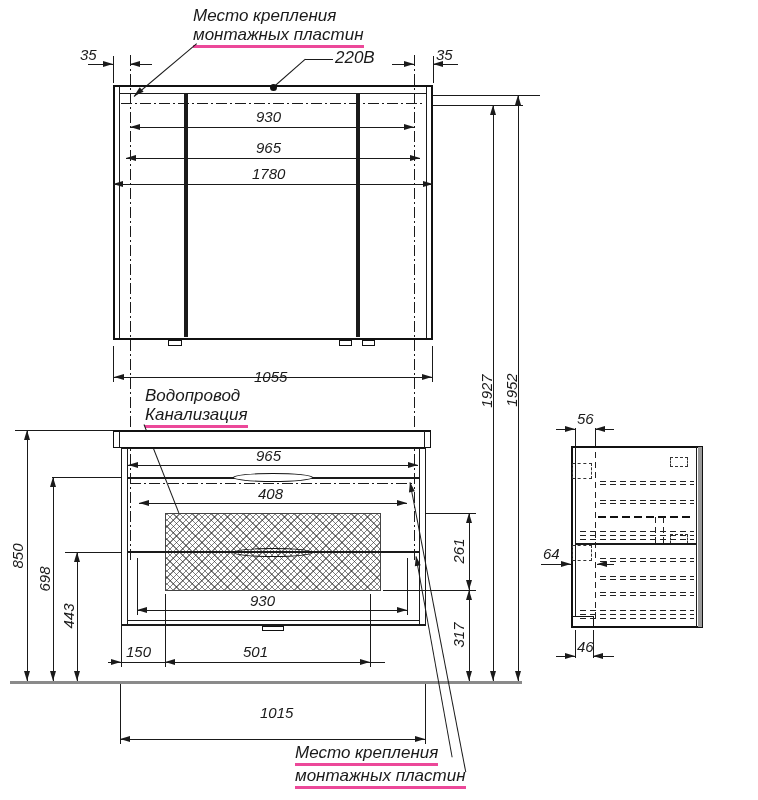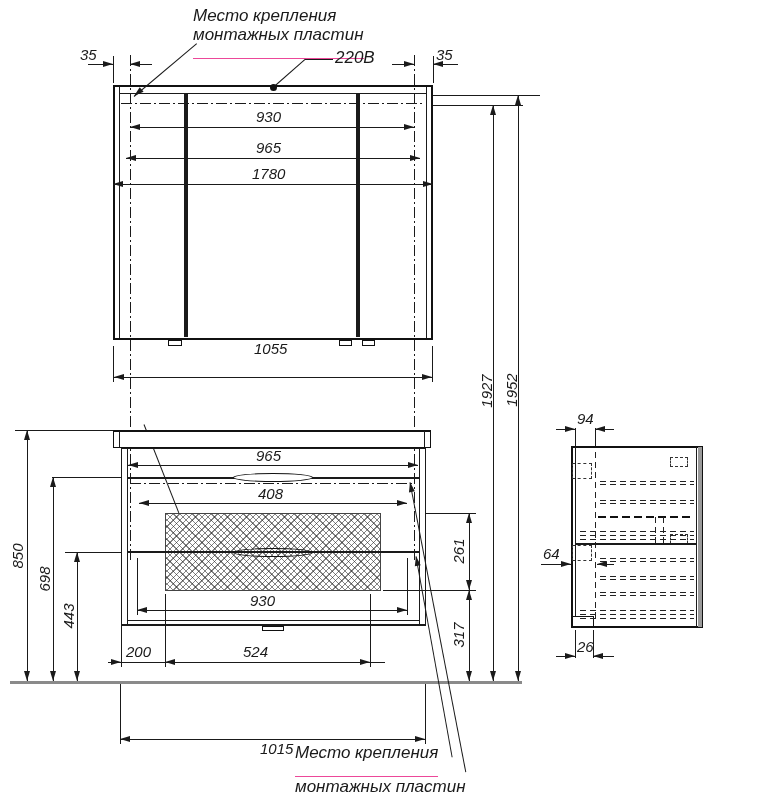--- a/index.html
+++ b/index.html
@@ -14,21 +14,21 @@
   .dsh{position:absolute;height:1px;background:repeating-linear-gradient(90deg,#222 0 6px,transparent 6px 10px);}
   .dsh2{position:absolute;height:2px;background:repeating-linear-gradient(90deg,#111 0 8px,transparent 8px 12px);}
   .dsv{position:absolute;width:1px;background:repeating-linear-gradient(180deg,#222 0 6px,transparent 6px 10px);}
   .hatch{position:absolute;box-sizing:border-box;border:1px solid #444;
      background-image:
        repeating-linear-gradient(45deg,rgba(30,30,30,.55) 0 1px,transparent 1px 4.5px),
        repeating-linear-gradient(135deg,rgba(30,30,30,.55) 0 1px,transparent 1px 4.5px);}
   .dim{position:absolute;font:italic 15px "Liberation Sans",sans-serif;color:#1a1a1a;white-space:nowrap;}
   .rot{transform:translate(-50%,-50%) rotate(-90deg);}
   .note{position:absolute;font:italic 17px "Liberation Sans",sans-serif;color:#1a1a1a;white-space:nowrap;line-height:19px;}
-  .ul{border-bottom:1px solid #ec4899;padding-bottom:14px;display:inline-block;}
+  .ul{border-bottom:3px solid #ec4899;padding-bottom:1px;display:inline-block;}
   .ar{position:absolute;width:0;height:0;border:solid transparent;}
   .ar.r{border-width:3px 0 3px 10px;border-left-color:#1a1a1a;}
   .ar.l{border-width:3px 10px 3px 0;border-right-color:#1a1a1a;}
   .ar.u{border-width:0 3px 10px 3px;border-bottom-color:#1a1a1a;}
   .ar.d{border-width:10px 3px 0 3px;border-top-color:#1a1a1a;}
   .lead{position:absolute;height:1px;background:#1a1a1a;transform-origin:0 50%;}
   .dot{position:absolute;width:7px;height:7px;border-radius:50%;background:#111;}
   .ellipse{position:absolute;box-sizing:border-box;border:1px solid #111;border-radius:50%;}
 </style>
 </head>
@@ -99,22 +99,26 @@
   <div class="ar u" style="left:515px;top:95px"></div>
   <div class="ar d" style="left:515px;top:671px"></div>
   <span class="dim rot" style="left:486px;top:391px">1927</span>
   <span class="dim rot" style="left:511px;top:390px">1952</span>
 
   <div class="ln" style="left:113px;top:346px;width:1px;height:36px"></div>
   <div class="ln" style="left:432px;top:346px;width:1px;height:36px"></div>
   <div class="ln" style="left:114px;top:377px;width:318px;height:1px"></div>
   <div class="ar l" style="left:114px;top:374px"></div>
   <div class="ar r" style="left:422px;top:374px"></div>
-  <span class="dim" style="left:254px;top:340px">1055</span>
-
+  <span class="dim" style="left:254px;top:368px">1055</span>
+
+  <div class="note" style="left:145px;top:386px">
+    <span style="display:block">Водопровод</span>
+    <span class="ul">Канализация</span>
+  </div>
   <div class="lead" style="left:144px;top:424px;width:95px;transform:rotate(68.5deg)"></div>
 
   <div class="tbox" style="left:113px;top:430px;width:318px;height:18px;border-top-width:2px"></div>
   <div class="ln" style="left:119px;top:431px;width:1px;height:16px"></div>
   <div class="ln" style="left:424px;top:431px;width:1px;height:16px"></div>
 
   <div class="ln" style="left:121px;top:448px;width:304px;height:1px"></div>
   <div class="ln" style="left:121px;top:448px;width:1px;height:178px"></div>
   <div class="ln" style="left:127px;top:448px;width:1px;height:178px"></div>
   <div class="ln" style="left:419px;top:448px;width:1px;height:178px"></div>
@@ -175,30 +179,30 @@
   <span class="dim rot" style="left:458px;top:551px">261</span>
   <span class="dim rot" style="left:458px;top:635px">317</span>
 
   <div class="ln" style="left:121px;top:626px;width:1px;height:41px"></div>
   <div class="ln" style="left:165px;top:594px;width:1px;height:73px"></div>
   <div class="ln" style="left:370px;top:594px;width:1px;height:73px"></div>
   <div class="ln" style="left:108px;top:662px;width:277px;height:1px"></div>
   <div class="ar r" style="left:111px;top:659px"></div>
   <div class="ar l" style="left:165px;top:659px"></div>
   <div class="ar r" style="left:360px;top:659px"></div>
-  <span class="dim" style="left:126px;top:643px">200</span>
-  <span class="dim" style="left:243px;top:643px">524</span>
+  <span class="dim" style="left:126px;top:643px">150</span>
+  <span class="dim" style="left:243px;top:643px">501</span>
 
   <div class="ln" style="left:10px;top:681px;width:512px;height:3px;background:#8a8a8a"></div>
   <div class="ln" style="left:120px;top:684px;width:1px;height:60px"></div>
   <div class="ln" style="left:425px;top:684px;width:1px;height:60px"></div>
   <div class="ln" style="left:120px;top:739px;width:305px;height:1px"></div>
   <div class="ar l" style="left:120px;top:736px"></div>
   <div class="ar r" style="left:415px;top:736px"></div>
-  <span class="dim" style="left:260px;top:740px">1015</span>
+  <span class="dim" style="left:260px;top:704px">1015</span>
 
   <div class="note" style="left:295px;top:743px">
     <span class="ul" style="display:inline-block">Место крепления</span><br>
     <span class="ul">монтажных пластин</span>
   </div>
   <div class="lead" style="left:410px;top:482px;width:295px;transform:rotate(79.1deg)"></div>
   <div class="lead" style="left:416px;top:556px;width:204px;transform:rotate(79.8deg)"></div>
   <div class="ar r" style="left:400px;top:479px;transform-origin:100% 50%;transform:rotate(-100.9deg)"></div>
   <div class="ar r" style="left:406px;top:553px;transform-origin:100% 50%;transform:rotate(-100.2deg)"></div>
 
@@ -233,29 +237,29 @@
   <div class="dsh" style="left:580px;top:610px;width:114px"></div>
   <div class="dsh" style="left:580px;top:614px;width:114px"></div>
   <div class="dsh" style="left:580px;top:618px;width:114px"></div>
 
   <div class="ln" style="left:575px;top:428px;width:1px;height:18px"></div>
   <div class="ln" style="left:595px;top:428px;width:1px;height:18px"></div>
   <div class="ln" style="left:556px;top:429px;width:19px;height:1px"></div>
   <div class="ln" style="left:595px;top:429px;width:19px;height:1px"></div>
   <div class="ar r" style="left:565px;top:426px"></div>
   <div class="ar l" style="left:595px;top:426px"></div>
-  <span class="dim" style="left:577px;top:410px">94</span>
+  <span class="dim" style="left:577px;top:410px">56</span>
 
   <div class="ln" style="left:541px;top:564px;width:30px;height:1px"></div>
   <div class="ln" style="left:597px;top:564px;width:17px;height:1px"></div>
   <div class="ar r" style="left:561px;top:561px"></div>
   <div class="ar l" style="left:597px;top:561px"></div>
   <span class="dim" style="left:543px;top:545px">64</span>
 
   <div class="ln" style="left:575px;top:630px;width:1px;height:28px"></div>
   <div class="ln" style="left:593px;top:630px;width:1px;height:28px"></div>
   <div class="ln" style="left:556px;top:656px;width:19px;height:1px"></div>
   <div class="ln" style="left:593px;top:656px;width:21px;height:1px"></div>
   <div class="ar r" style="left:565px;top:653px"></div>
   <div class="ar l" style="left:593px;top:653px"></div>
-  <span class="dim" style="left:577px;top:638px">26</span>
+  <span class="dim" style="left:577px;top:638px">46</span>
 
 </div>
 
 </body></html>

